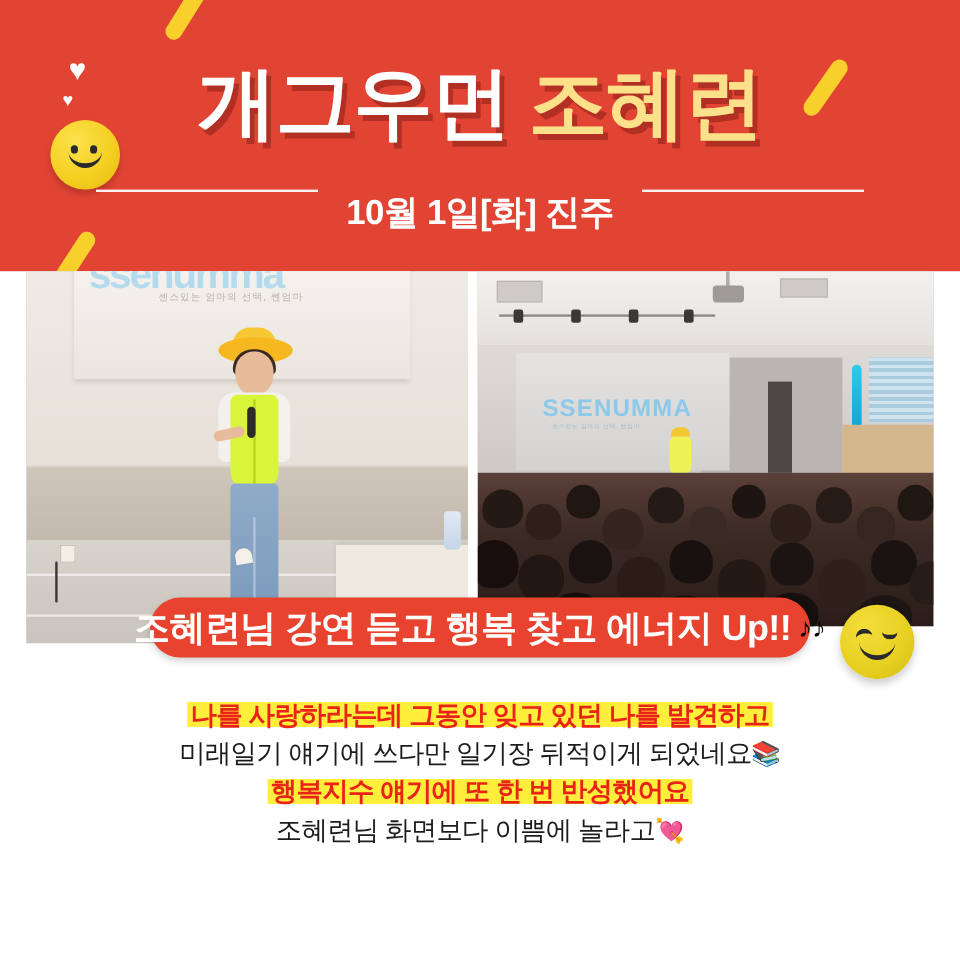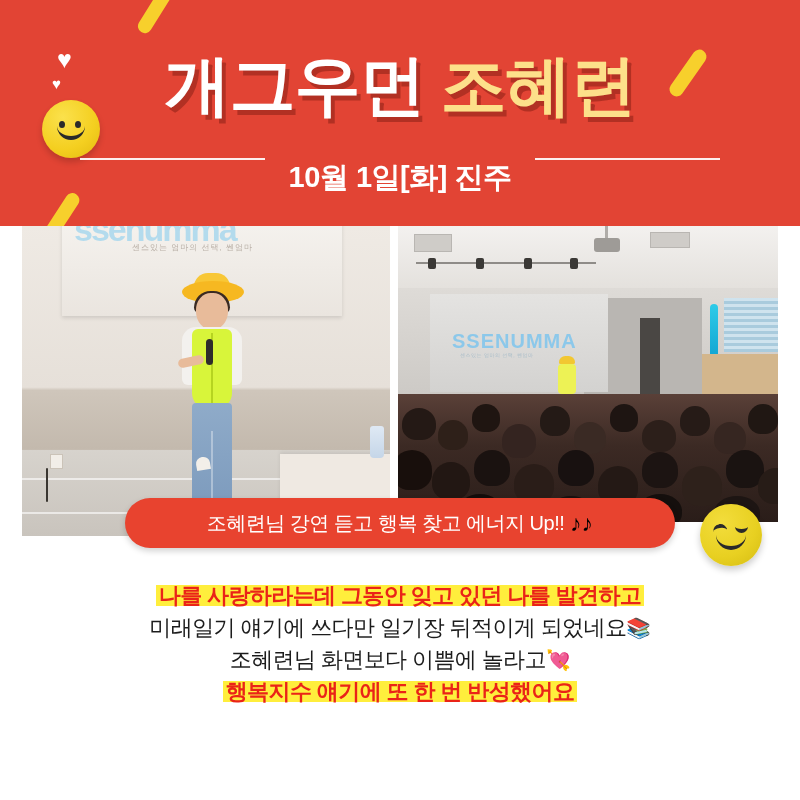--- a/index.html
+++ b/index.html
@@ -123,21 +123,21 @@
   .head { position:absolute; border-radius:50% 50% 42% 42%; }
 
   
   .banner {
     position:absolute; left:125px; top:498px; width:550px; height:50px;
     background:#e8432f; border-radius:28px;
     display:flex; align-items:center; justify-content:center;
     box-shadow:0 3px 6px rgba(0,0,0,.18);
   }
   .banner-text {
-    color:#ffffff; font-size:20px; font-weight:normal; white-space:nowrap; letter-spacing:-0.5px;
+    color:#ffffff; font-size:30px; font-weight:bold; white-space:nowrap; letter-spacing:-0.5px;
   }
   .banner-notes { font-size:23px; margin-left:6px; }
 
   .smiley2 {
     position:absolute; left:700px; top:504px; width:62px; height:62px; border-radius:50%;
     background:radial-gradient(circle at 36% 30%, #f3dd3c 0%, #e8d021 58%, #d4bb12 100%);
     box-shadow:0 4px 7px rgba(0,0,0,.2);
   }
   .smiley2 .wink {
     position:absolute; left:13px; top:20px; width:14px; height:10px;
@@ -294,20 +294,20 @@
   </div>
 
   <div class="body-text">
     <div class="line">
       <span class="hl">나를 사랑하라는데 그동안 잊고 있던 나를 발견하고</span>
     </div>
     <div class="line">
       <span>미래일기 얘기에 쓰다만 일기장 뒤적이게 되었네요</span><span class="emoji">📚</span>
     </div>
     <div class="line">
+      <span class="hl">행복지수 얘기에 또 한 번 반성했어요</span>
+    </div>
+    <div class="line">
       <span>조혜련님 화면보다 이쁨에 놀라고</span><span class="emoji">💘</span>
     </div>
-    <div class="line">
-      <span class="hl">행복지수 얘기에 또 한 번 반성했어요</span>
-    </div>
   </div>
 
 </div>
 
 </body></html>

